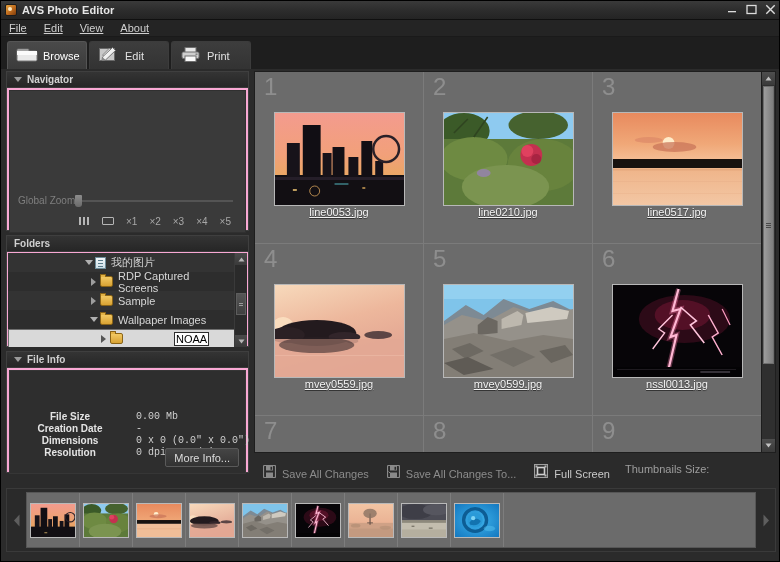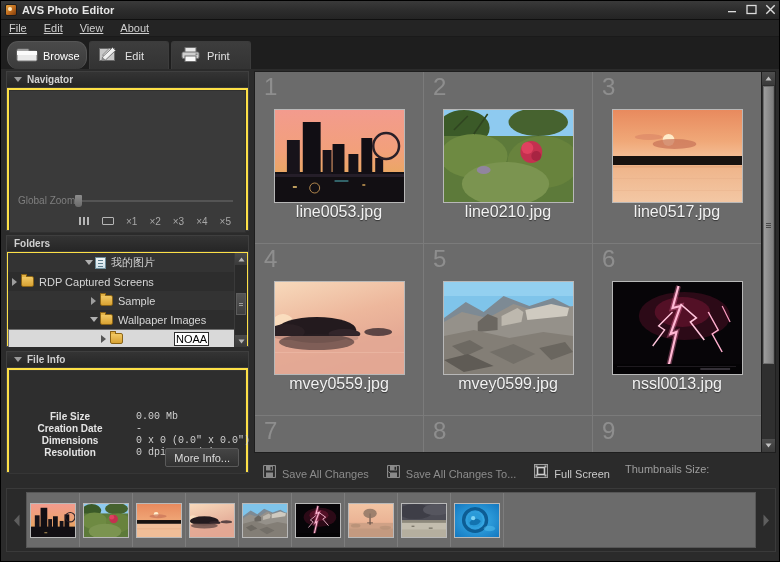--- a/index.html
+++ b/index.html
@@ -122,34 +122,33 @@
     color: #e0e0e0;
     font-size: 11px;
     margin-right: 2px;
     cursor: default;
     position: relative;
   }
   .mode-tab.active {
     background: linear-gradient(to bottom, #4a4a4a 0%, #3b3b3b 100%);
     border-color: #555;
     color: #fff;
-    border-radius: 11px;
   }
   .mode-tab svg { flex: none; }
 
   
   .sidebar {
     position: absolute;
     left: 5px; top: 70px;
     width: 243px; height: 412px;
   }
   .panel {
     border: 1px solid #3f3f3f;
     box-sizing: border-box;
-    background: #fde047;
+    background: #f9a8d4;
     margin-bottom: 4px;
   }
   .panel-head {
     height: 16px;
     background: linear-gradient(to bottom, #343434, #262626);
     border-bottom: 1px solid #3a3a3a;
     display: flex;
     align-items: center;
     padding-left: 7px;
     box-sizing: border-box;
@@ -462,23 +461,24 @@
     box-sizing: border-box;
     display: flex;
     align-items: center;
     justify-content: center;
     background: #555;
     margin-top: 14px;
     overflow: hidden;
     position: relative;
   }
   .cell-name {
-    font-size: 16px;
+    font-size: 11px;
     color: #f2f2f2;
     text-shadow: 0 1px 1px rgba(0,0,0,0.5);
+    text-decoration: underline;
   }
   .grid-scroll {
     position: absolute;
     right: 0; top: 0;
     width: 14px; height: 380px;
     background: #2f2f2f;
     border-left: 1px solid #1d1d1d;
     box-sizing: border-box;
   }
   .gs-arrow {
@@ -692,21 +692,21 @@
       <div class="tree">
 
         <div class="tree-row even" style="padding-left:74px">
           <span class="tree-arrow">
               <span class="arrow-down"></span>
             </span>
           <span class="doc-ico"></span>
           <span>我的图片</span>
         </div>
 
-        <div class="tree-row odd" style="">
+        <div class="tree-row odd" style="padding-left:79px">
           <span class="tree-arrow">
               <span class="arrow-right" style="border-left-color:#9d9d9d"></span>
             </span>
           <span class="folder-ico"></span>
           <span>RDP Captured Screens</span>
         </div>
 
         <div class="tree-row even" style="padding-left:79px">
           <span class="tree-arrow">
               <span class="arrow-right" style="border-left-color:#9d9d9d"></span>

